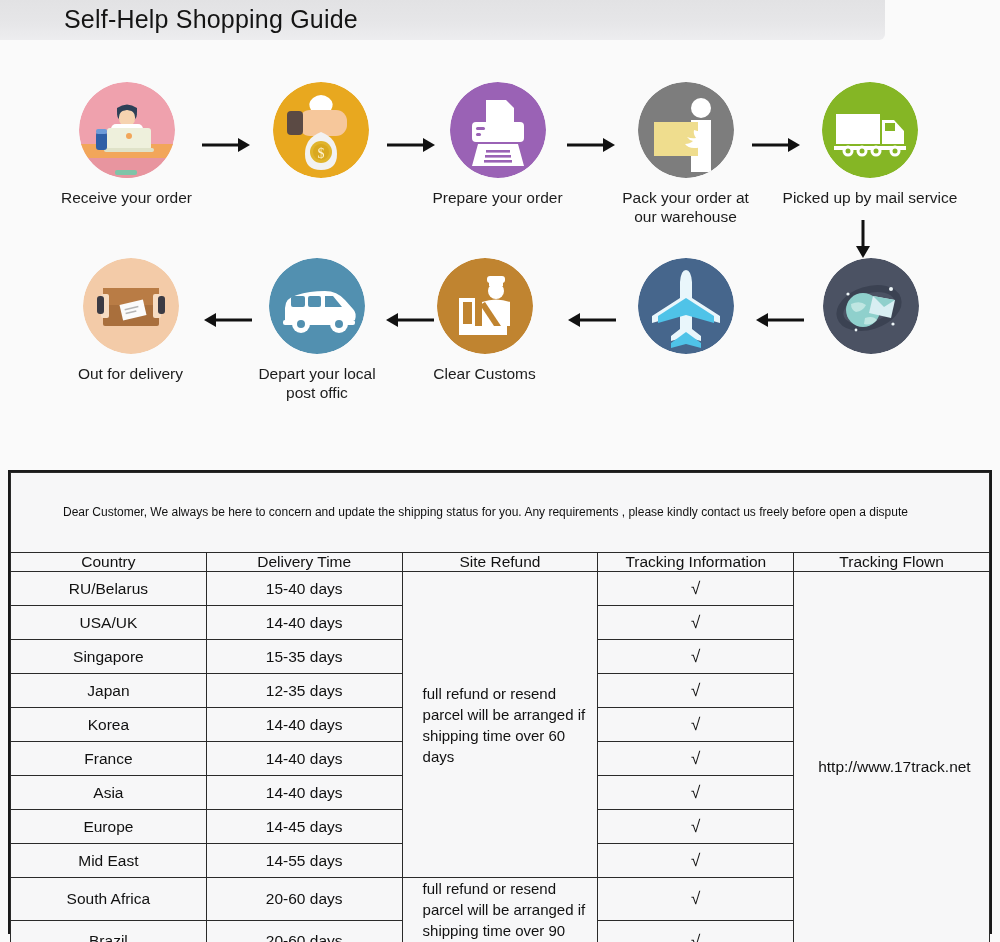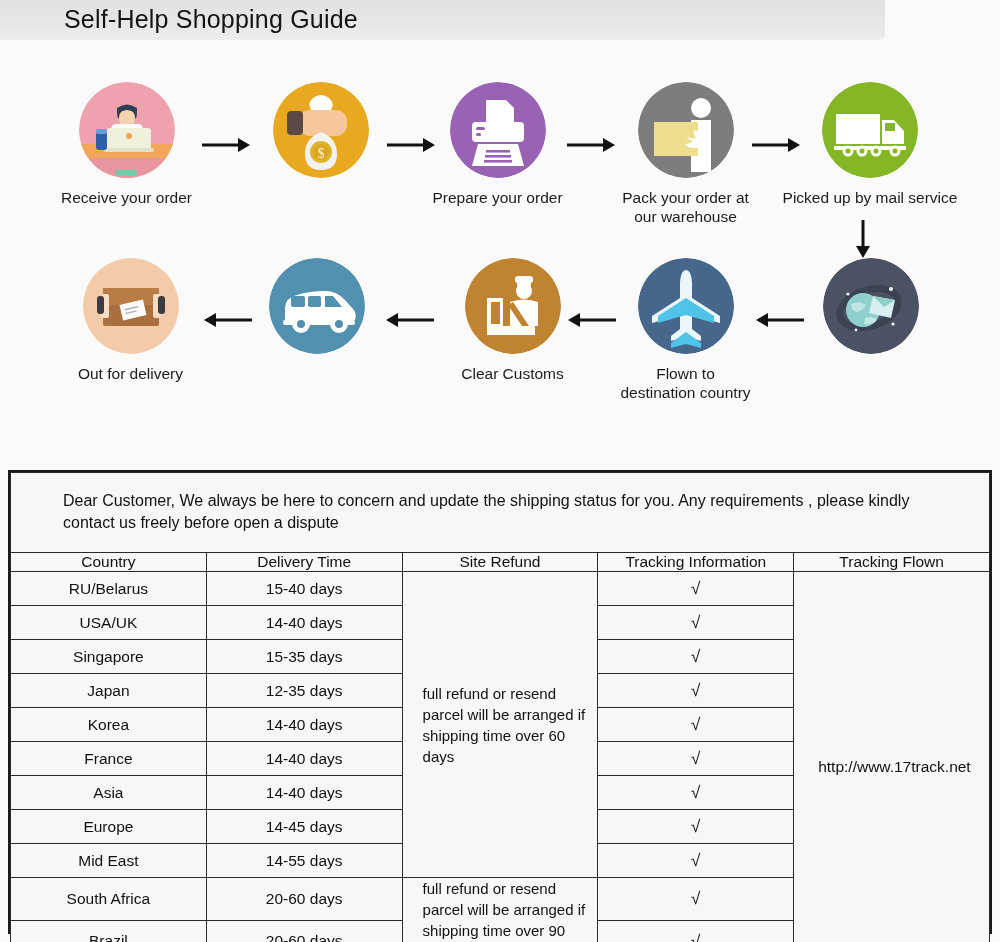--- a/index.html
+++ b/index.html
@@ -51,21 +51,21 @@
     border:1px solid #2a2a2a;
     background:#f7f7f8;
     font-weight:normal;
     font-size:15.5px;
     color:#111;
     padding:0 24px;
     text-align:center;
     vertical-align:middle;
   }
   .notice{
-    text-align:left;font-size:16px;line-height:22px;
+    text-align:left;font-size:12px;line-height:22px;
     padding:9px 30px 10px 52px;height:60px;
   }
   .c-country{width:159px;}
   .c-time{width:148px;}
   .c-refund{width:222px;}
   .c-track{width:183px;}
   .c-site{width:268px;}
   td.row-cell{height:33px;}
   td.refund-cell{
     text-align:left;font-size:15px;line-height:21px;
@@ -239,30 +239,32 @@
         <rect x="22" y="38" width="14" height="11" rx="2" fill="#5290b0"></rect>
         <rect x="39" y="38" width="13" height="11" rx="2" fill="#5290b0"></rect>
         <path d="M56 38 h8 l9 11 h-17 z" fill="#5290b0"></path>
         <rect x="14" y="62" width="72" height="5" rx="2" fill="#ffffff"></rect>
         <circle cx="32" cy="66" r="9" fill="#ffffff"></circle>
           <circle cx="32" cy="66" r="4" fill="#5290b0"></circle>
         <circle cx="70" cy="66" r="9" fill="#ffffff"></circle>
           <circle cx="70" cy="66" r="4" fill="#5290b0"></circle>
       </svg>
     </div>
+    <div class="label">Depart your local
+post offic</div>
   </div>
 
   <div class="arrow" style="left:380px;top:270px;">
     <svg width="56" height="20" viewBox="0 0 56 20">
         <path d="M16 10 L54 10" stroke="#111" stroke-width="3"></path>
         <path d="M18 3 L6 10 L18 17 Z" fill="#111"></path>
       </svg>
   </div>
 
-  <div class="step" style="left:440px;top:218px;width:145px;">
+  <div class="step" style="left:412px;top:218px;width:145px;">
     <div class="circle">
       <svg viewBox="0 0 96 96" width="96" height="96">
         <circle cx="48" cy="48" r="48" fill="#c08430"></circle>
         <rect x="50" y="18" width="18" height="7" rx="3" fill="#ffffff"></rect>
         <rect x="52" y="24" width="14" height="4" fill="#ffffff"></rect>
         <circle cx="59" cy="33" r="8" fill="#ffffff"></circle>
         <path d="M45 44 q14 -5 28 0 v24 h-28 z" fill="#ffffff"></path>
         <path d="M48 44 l16 24 l-5 3 l-16 -24 z" fill="#c08430"></path>
         <path d="M22 40 h16 v28 h32 v9 h-48 z" fill="#ffffff"></path>
         <path d="M26 44 h9 v22 h-9 z" fill="#c08430"></path>
@@ -282,22 +284,20 @@
     <div class="circle">
       <svg viewBox="0 0 96 96" width="96" height="96">
         <circle cx="48" cy="48" r="48" fill="#46668c"></circle>
         <path d="M48 12 q5 0 6 12 l0 16 l28 18 v7 l-28 -8 l0 14 l9 7 v5 l-15 -4 l-15 4 v-5 l9 -7 l0 -14 l-28 8 v-7 l28 -18 l0 -16 q1 -12 6 -12 z" fill="#e9f6fb"></path>
         <path d="M48 40 l28 18 v7 l-28 -8 z" fill="#4fc3e8"></path>
         <path d="M48 40 l-28 18 v7 l28 -8 z" fill="#4fc3e8"></path>
         <path d="M48 74 l15 11 v5 l-15 -4 z" fill="#4fc3e8"></path>
         <path d="M48 74 l-15 11 v5 l15 -4 z" fill="#4fc3e8"></path>
       </svg>
     </div>
-    <div class="label">Flown to
-destination country</div>
   </div>
 
   <div class="arrow" style="left:750px;top:270px;">
     <svg width="56" height="20" viewBox="0 0 56 20">
         <path d="M16 10 L54 10" stroke="#111" stroke-width="3"></path>
         <path d="M18 3 L6 10 L18 17 Z" fill="#111"></path>
       </svg>
   </div>
 
   <div class="step" style="left:793px;top:218px;width:155px;">

